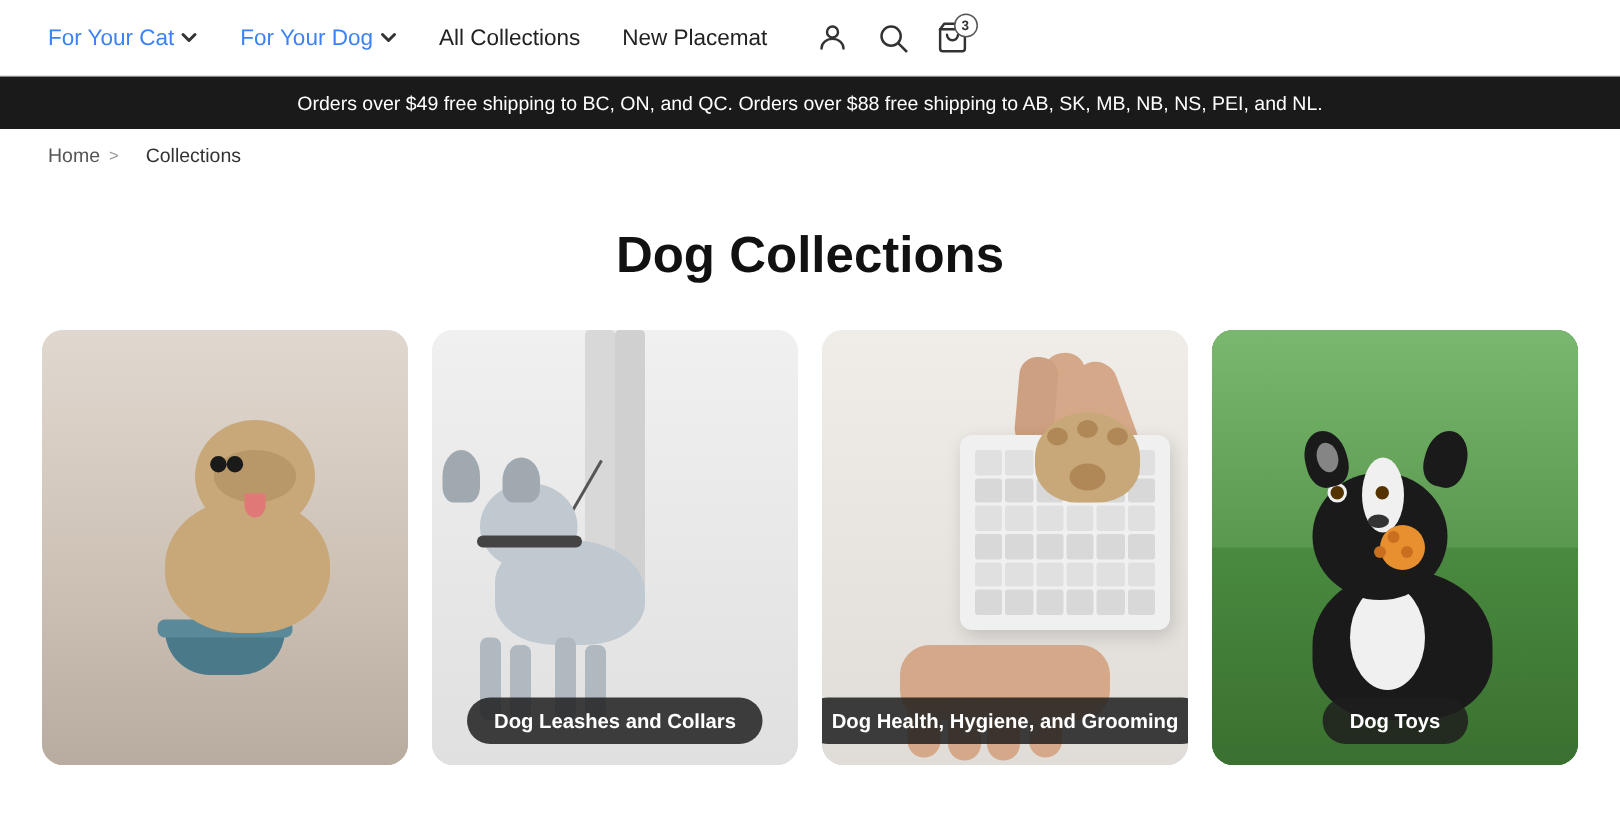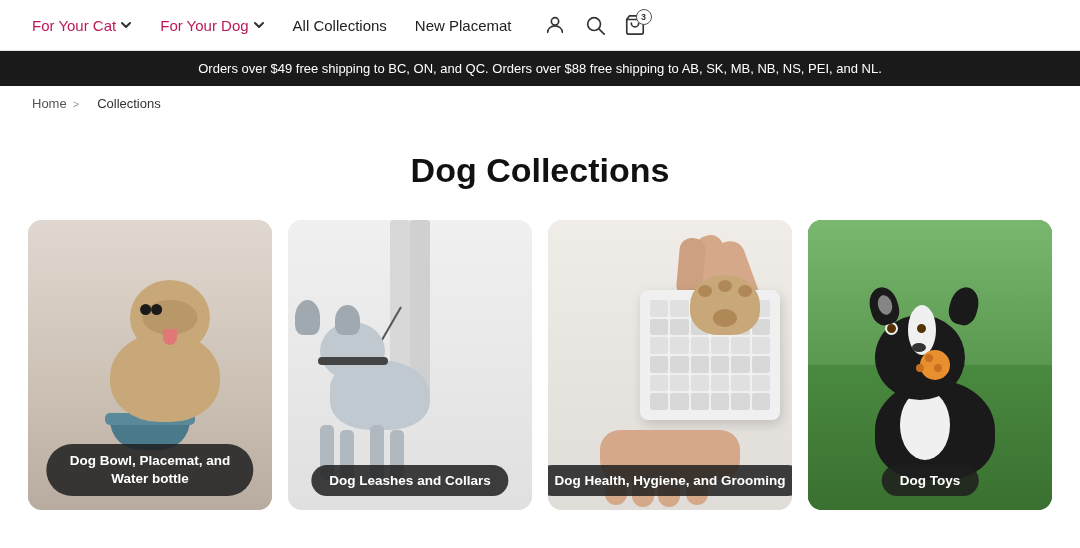--- a/index.html
+++ b/index.html
@@ -25,21 +25,21 @@
       align-items: center;
       gap: 32px;
     }
     .nav-links {
       display: flex;
       align-items: center;
       gap: 28px;
     }
     .nav-link {
       font-size: 15px;
-      color: #be185d;
+      color: #3b82f6;
       text-decoration: none;
       display: flex;
       align-items: center;
       gap: 4px;
       cursor: pointer;
     }
     .nav-link-plain {
       font-size: 15px;
       color: #222;
       text-decoration: none;
@@ -276,21 +276,20 @@
 
           <div style="position:absolute;bottom:175px;left:50%;transform:translateX(-50%) translateX(20px);width:55px;height:35px;background:#b89868;border-radius:50%;"></div>
 
           <div style="position:absolute;bottom:195px;left:50%;transform:translateX(-90%);width:11px;height:11px;background:#1a1a1a;border-radius:50%;"></div>
           <div style="position:absolute;bottom:195px;left:50%;transform:translateX(10%);width:11px;height:11px;background:#1a1a1a;border-radius:50%;"></div>
 
           <div style="position:absolute;bottom:165px;left:50%;transform:translateX(-50%) translateX(20px);width:14px;height:16px;background:#e07878;border-radius:0 0 50% 50%;"></div>
         </div>
       </div>
     </div>
-    <div class="card-label card-label-wide">Dog Bowl, Placemat, and Water bottle</div>
   </div>
 
   <div class="collection-card">
     <div class="collie-container">
       <div style="position:relative;width:100%;height:100%;background:linear-gradient(180deg,#f0f0f0 0%,#e0e0e0 100%);overflow:hidden;">
 
         <div style="position:absolute;top:0;left:50%;transform:translateX(-20px);width:20px;height:60%;background:#d8d8d8;border-radius:3px;"></div>
         <div style="position:absolute;top:0;left:50%;transform:translateX(0px);width:20px;height:60%;background:#d0d0d0;border-radius:3px;"></div>
 
         <div style="position:absolute;top:30%;left:50%;transform:translateX(-10px) rotate(30deg);width:2px;height:80px;background:#555;transform-origin:top center;"></div>

